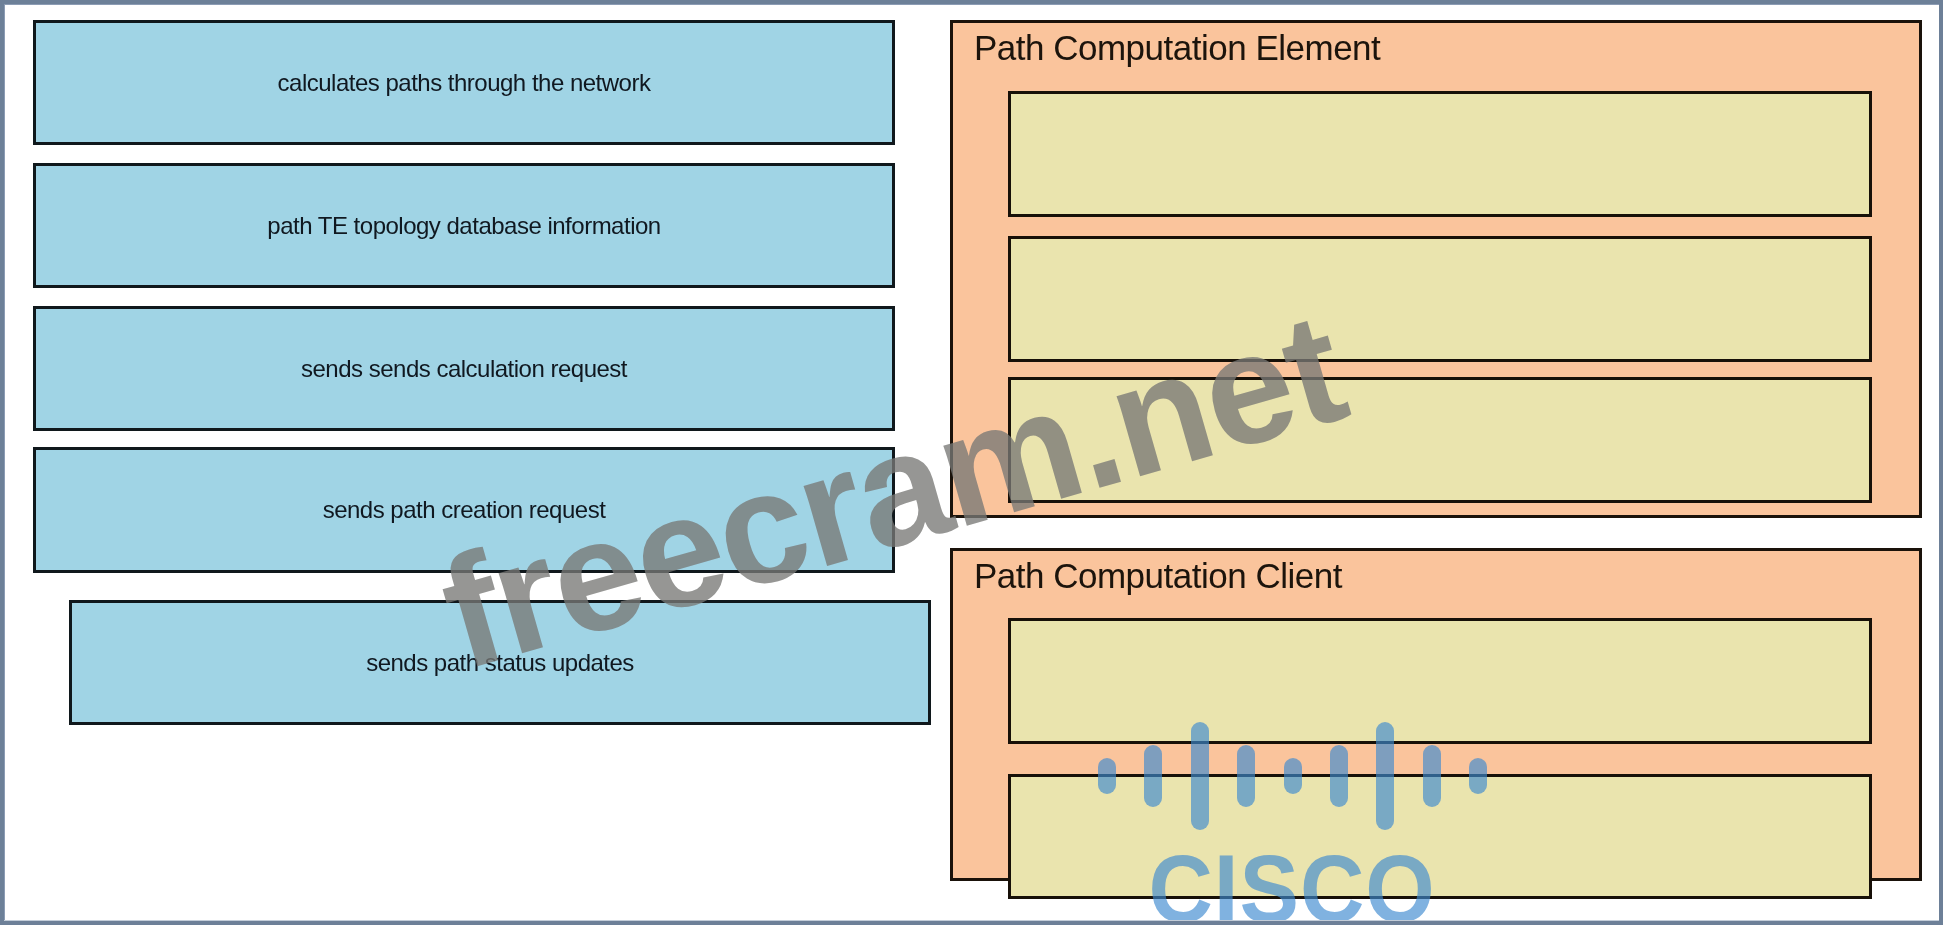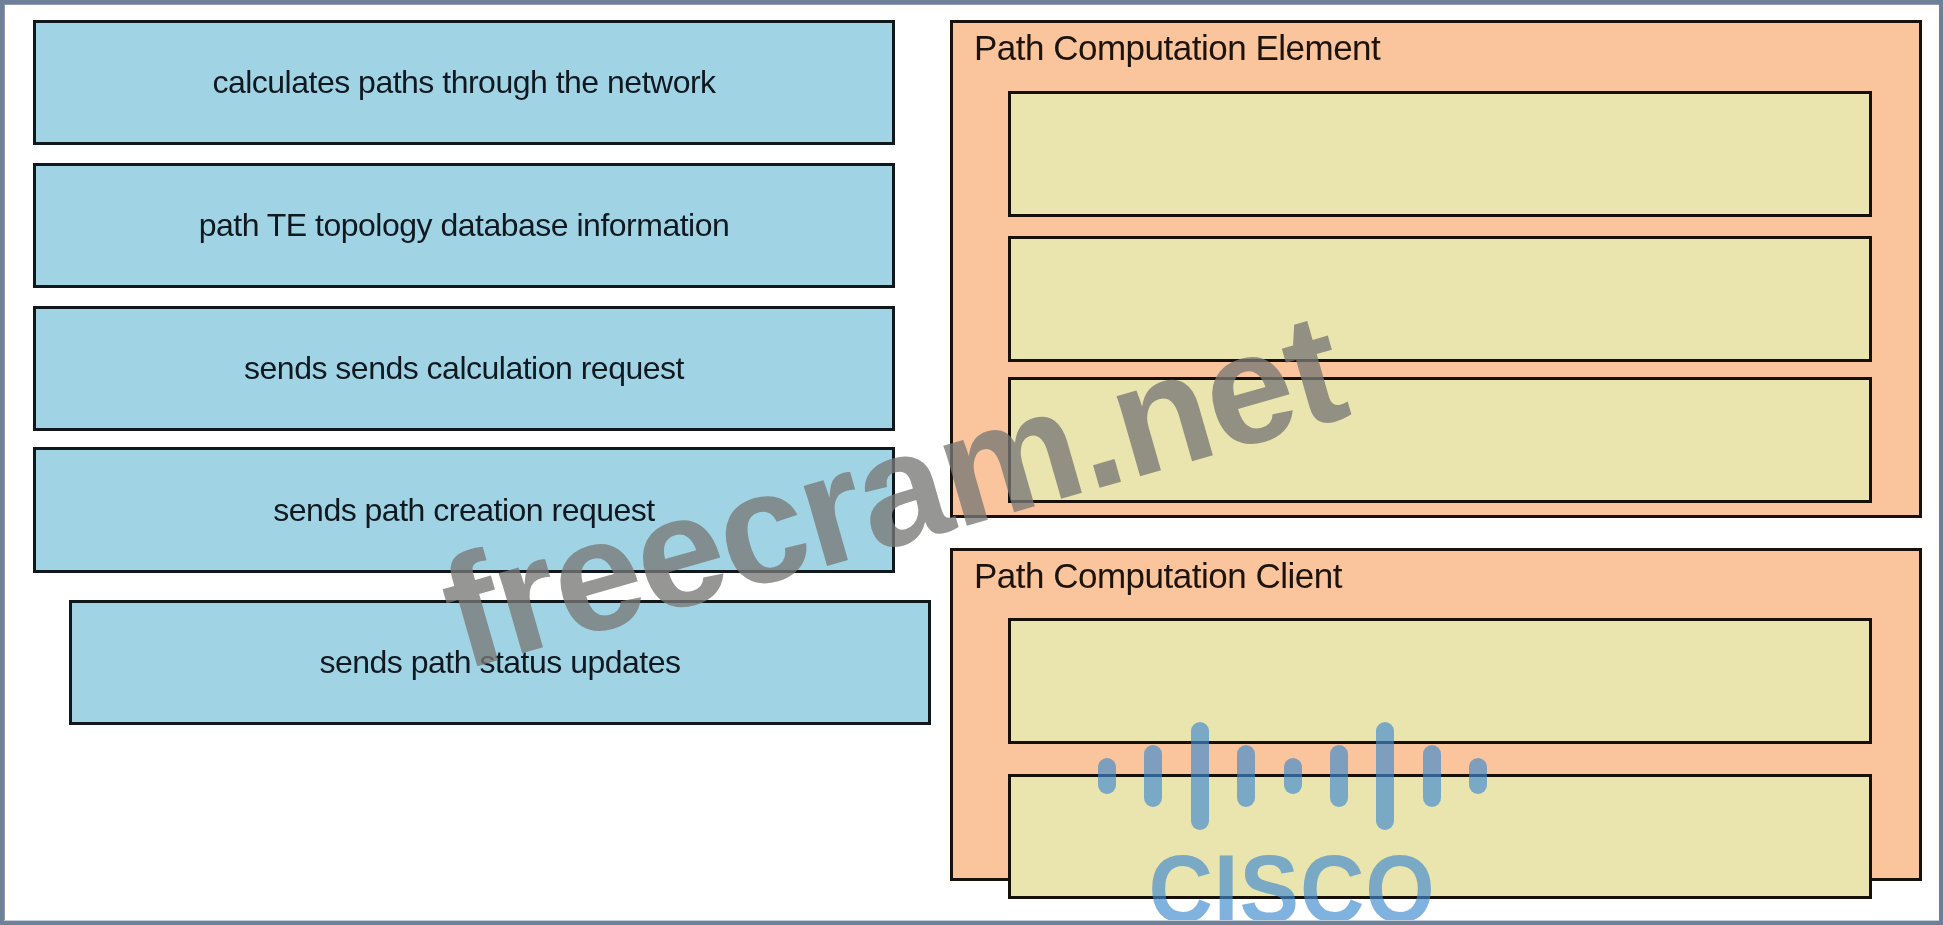--- a/index.html
+++ b/index.html
@@ -23,21 +23,21 @@
     position:absolute;
     left:33px;width:862px;height:125px;
     background:#a0d4e5;
     border:3px solid #10181c;
     box-sizing:border-box;
     display:flex;align-items:center;justify-content:center;
     z-index:1;
     cursor:grab;
   }
   .drag-item .lbl{
-    font-size:32px;color:#101820;
+    font-size:24px;color:#101820;
     letter-spacing:-0.5px;
     text-align:center;
     padding:0 20px;
   }
   
   .group{
     position:absolute;
     left:950px;width:972px;
     background:#fac49c;
     border:3px solid #1a120a;

